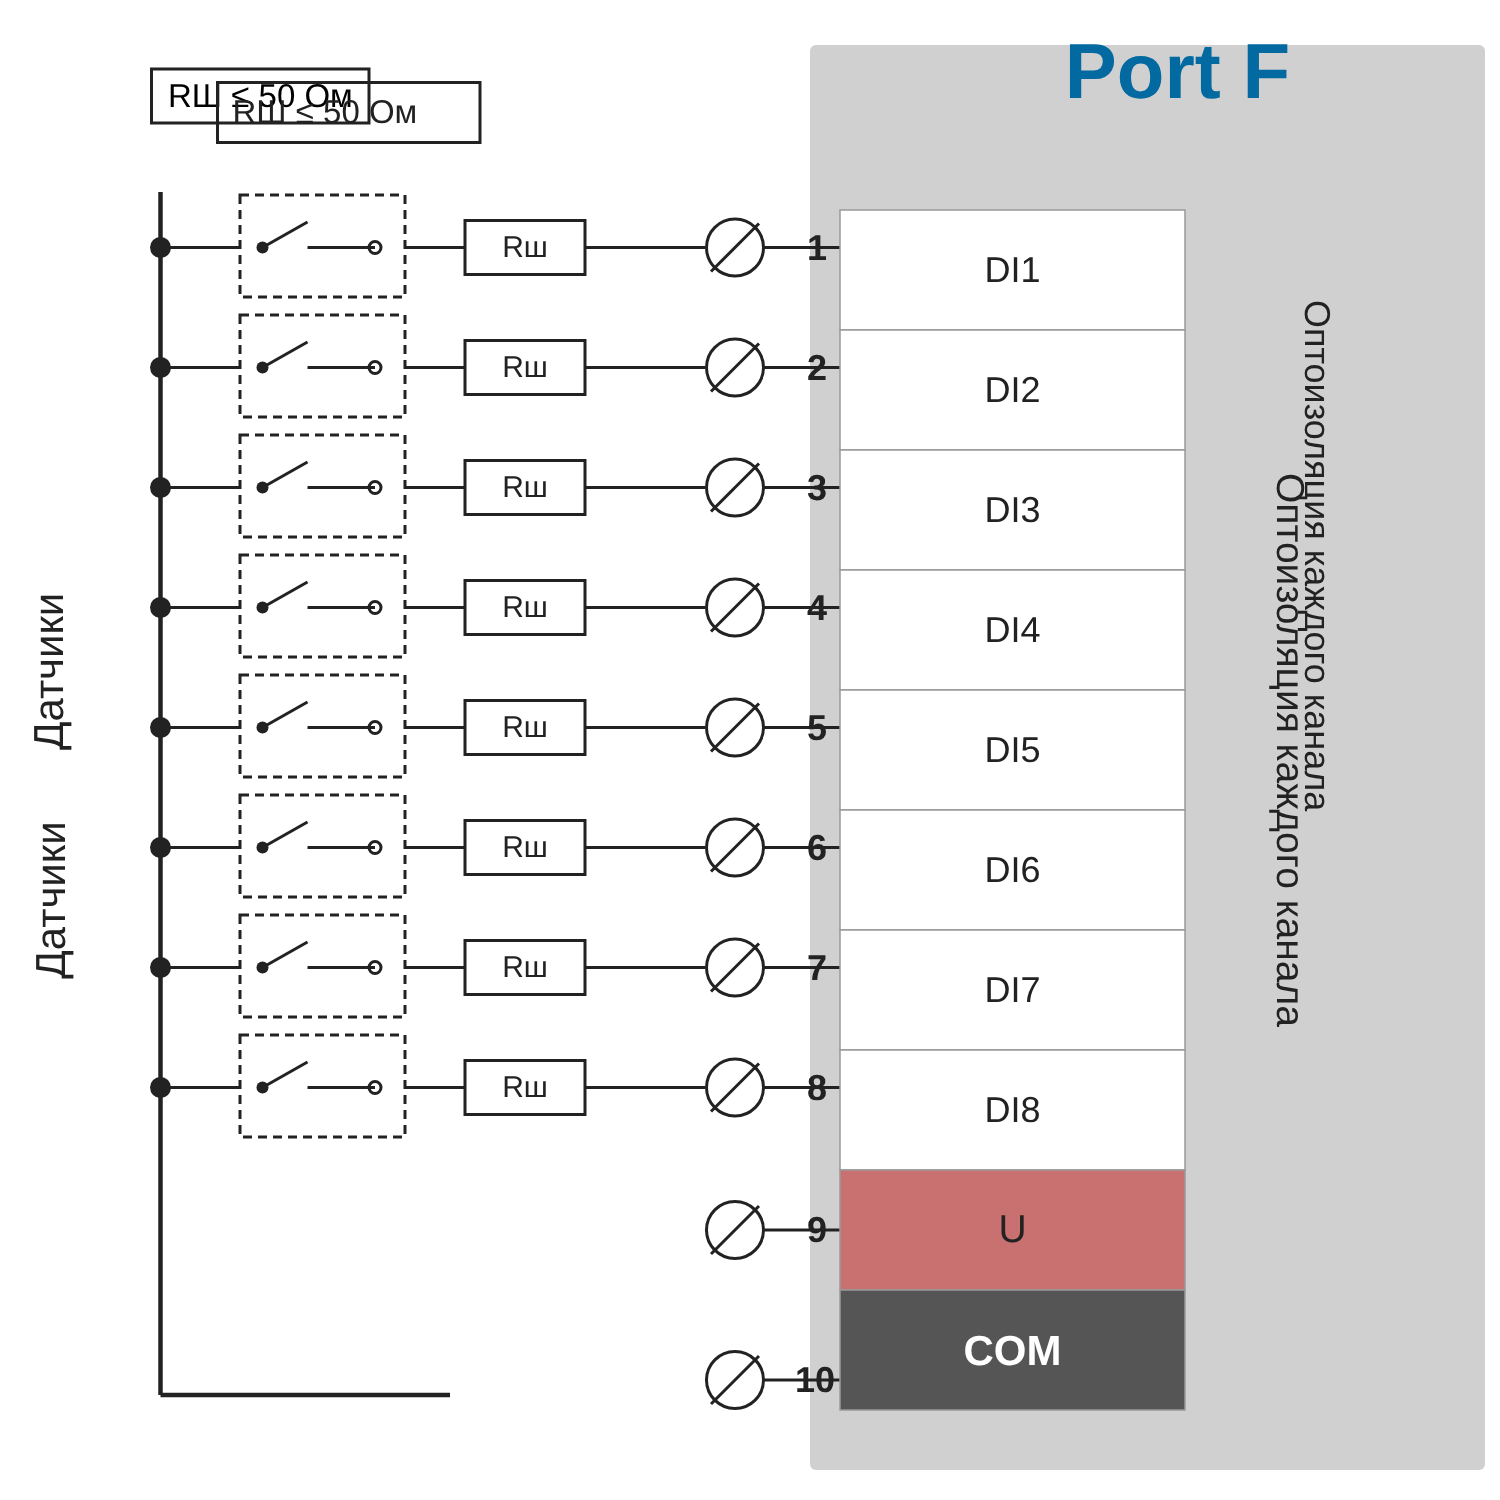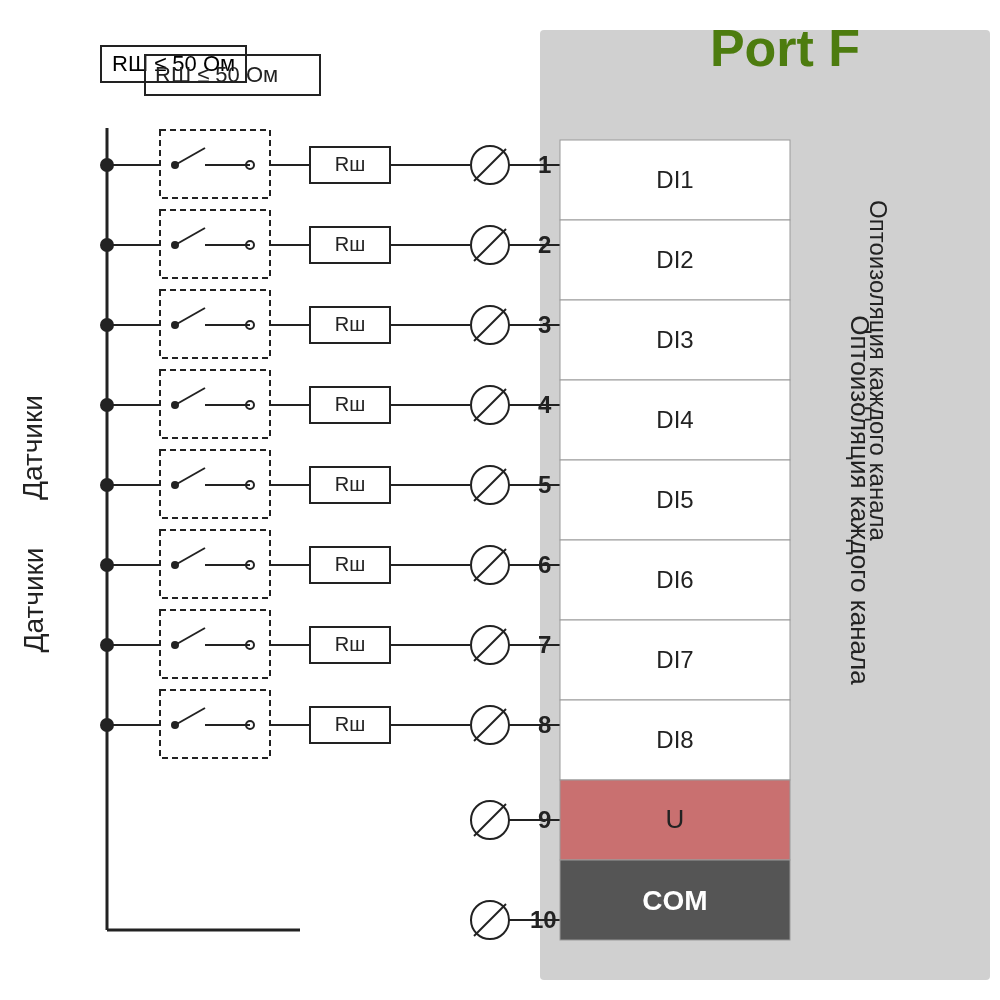--- a/index.html
+++ b/index.html
@@ -32,21 +32,21 @@
 
     
     .port-title {
       position: absolute;
       top: 18px;
       left: 600px;
       width: 370px;
       text-align: center;
       font-size: 52px;
       font-weight: bold;
-      color: #4d7c0f;
+      color: #0369a1;
     }
 
     
     .opto-label {
       position: absolute;
       top: 200px;
       left: 875px;
       width: 600px;
       text-align: center;
       font-size: 26px;

